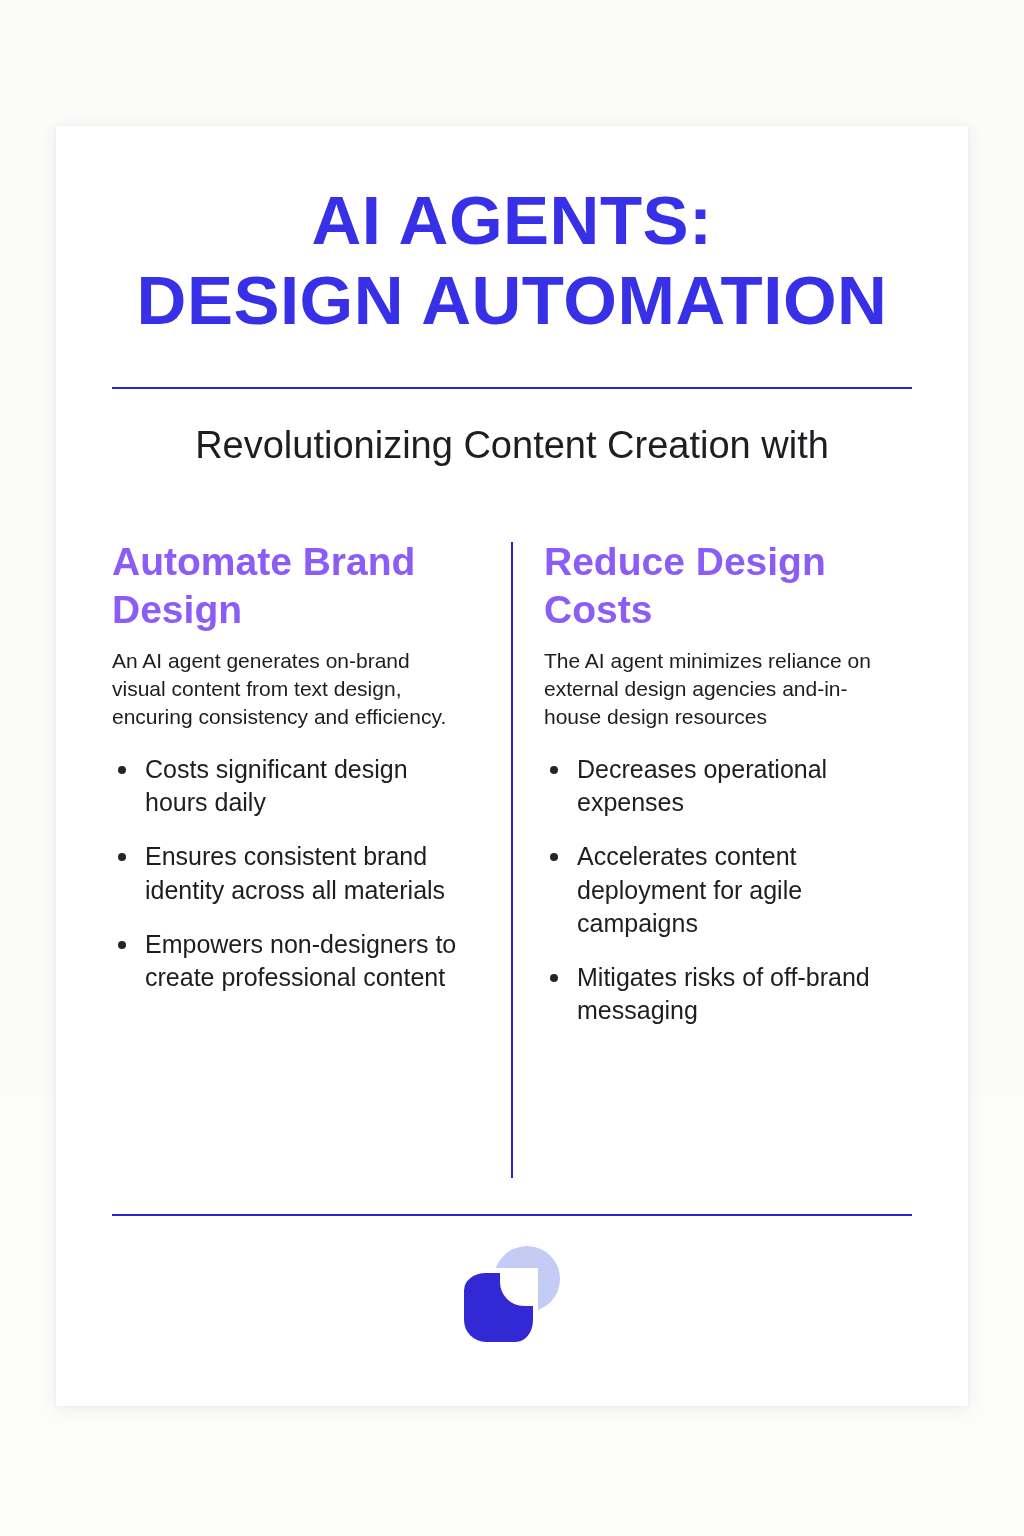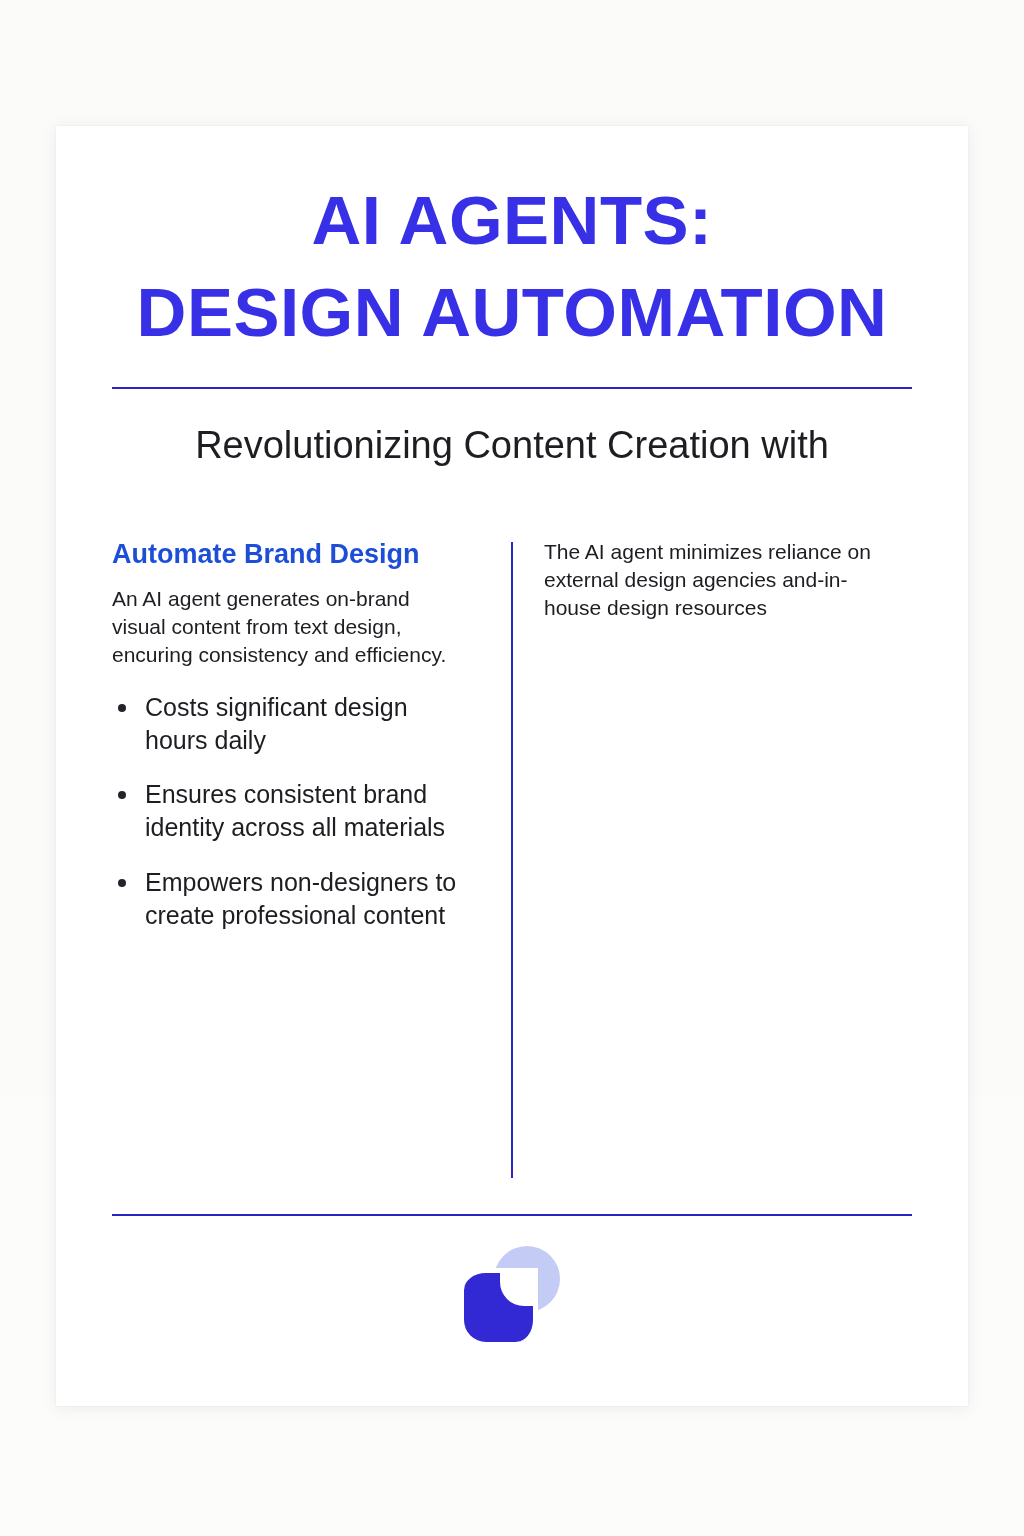--- a/index.html
+++ b/index.html
@@ -50,21 +50,21 @@
     font-weight: bold;
     letter-spacing: 0.5px;
     line-height: 1.02;
     white-space: nowrap;
   }
   .title-line-1 {
     font-size: 69px;
   }
   .title-line-2 {
     font-size: 69px;
-    margin-top: 22px;
+    margin-top: 10px;
   }
 
   
   .rule {
     position: absolute;
     left: 56px;
     width: 800px;
     height: 2px;
     background: #2a24c0;
   }
@@ -105,22 +105,22 @@
   .col-divider {
     position: absolute;
     left: 399px;
     top: 4px;
     width: 2px;
     height: 636px;
     background: #2a24c0;
   }
 
   .col-heading {
-    color: #1d4ed8;
-    font-size: 27px;
+    color: #8b5cf6;
+    font-size: 39px;
     font-weight: bold;
     line-height: 1.22;
     margin: 0 0 14px 0;
   }
   .col-body {
     color: #1d1d22;
     font-size: 21px;
     line-height: 1.33;
     margin: 0 0 22px 0;
   }
@@ -238,21 +238,36 @@
           <li class="bullet">
             <span class="bullet-dot"></span>
             <span>Empowers non-designers to create professional content</span>
           </li>
         </ul>
       </div>
 
       <div class="col-divider"></div>
 
       <div class="col col-right">
+        <h2 class="col-heading">Reduce Design Costs</h2>
         <p class="col-body">The AI agent minimizes reliance on external design agencies and-in-house design resources</p>
+        <ul class="bullets">
+          <li class="bullet">
+            <span class="bullet-dot"></span>
+            <span>Decreases operational expenses</span>
+          </li>
+          <li class="bullet">
+            <span class="bullet-dot"></span>
+            <span>Accelerates content deployment for agile campaigns</span>
+          </li>
+          <li class="bullet">
+            <span class="bullet-dot"></span>
+            <span>Mitigates risks of off-brand messaging</span>
+          </li>
+        </ul>
       </div>
 
     </div>
 
     <div class="rule rule-bottom"></div>
 
     <div class="logo-wrap">
       <div class="logo">
         <div class="logo-circle"></div>
         <div class="logo-overlap"></div>

